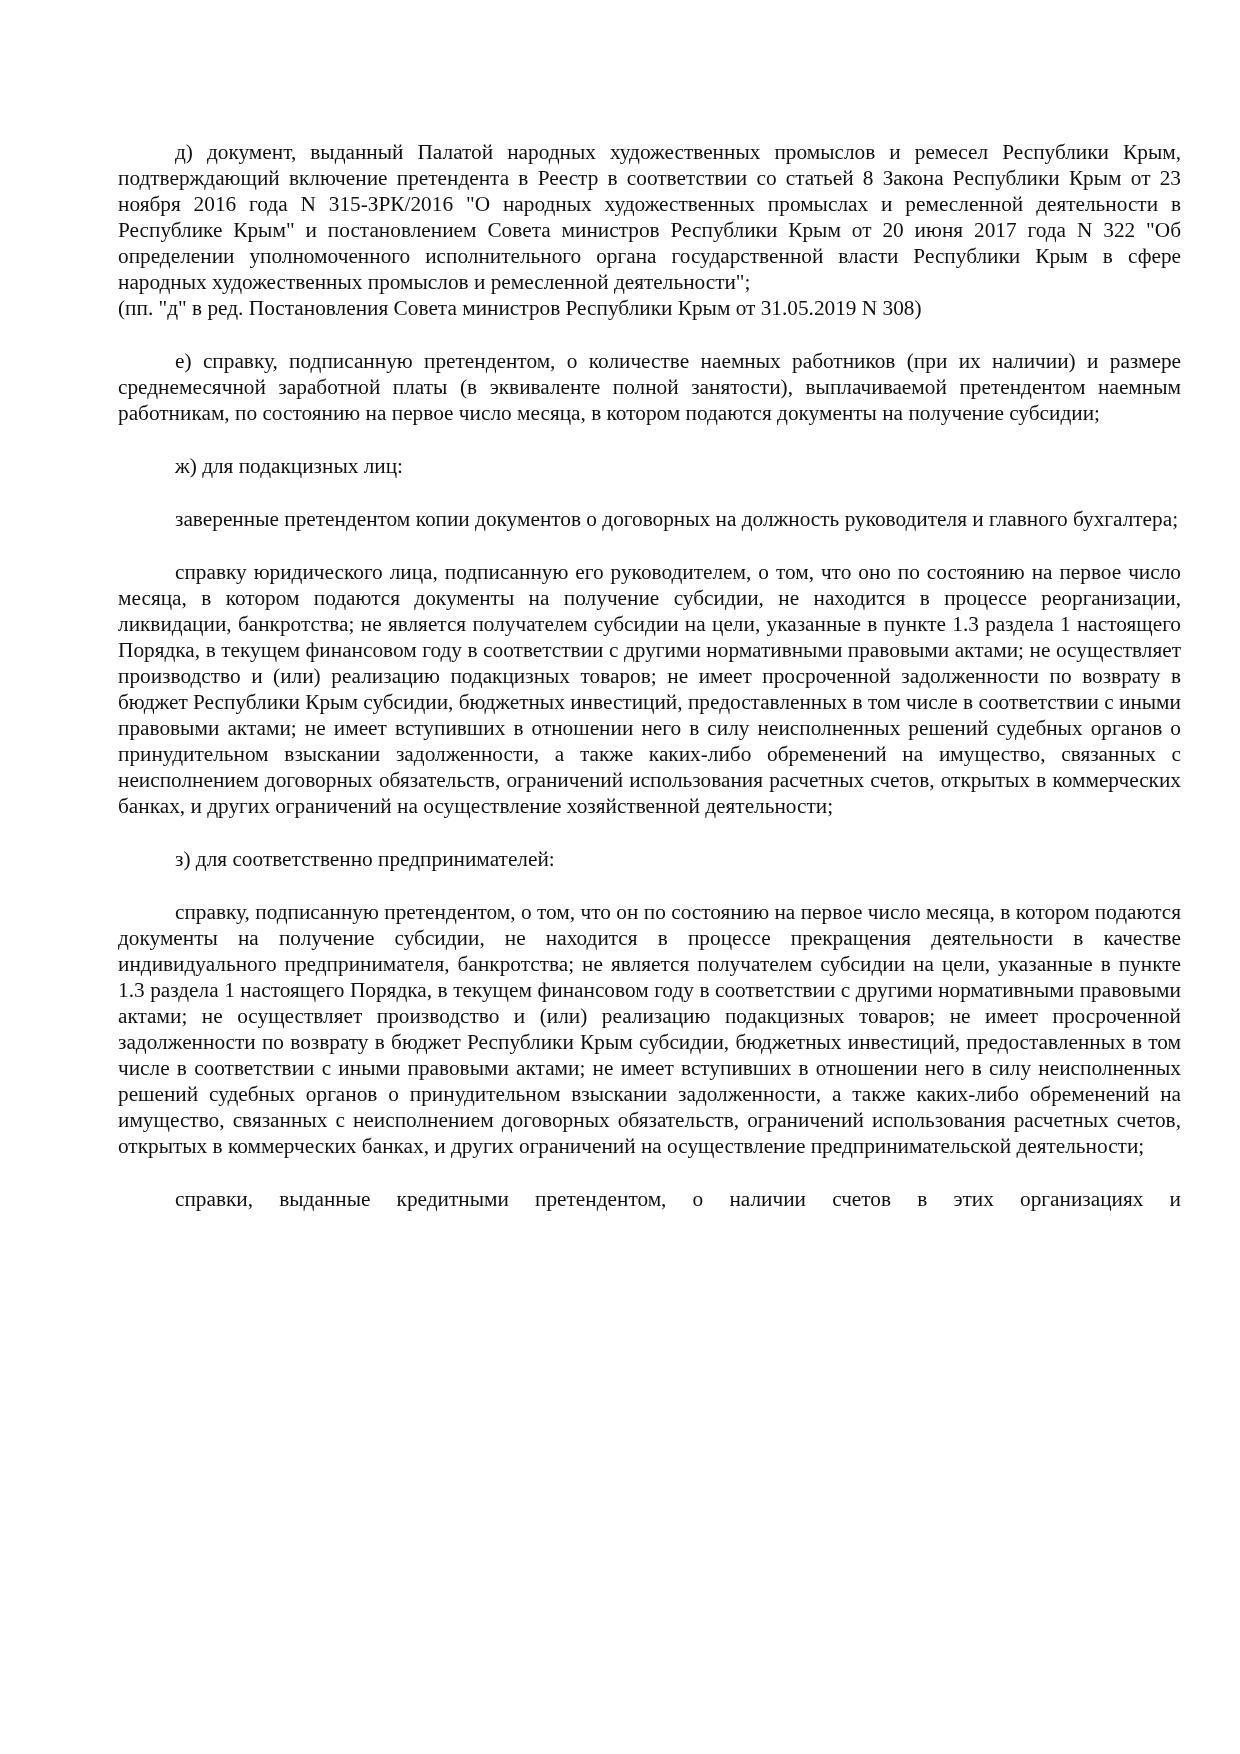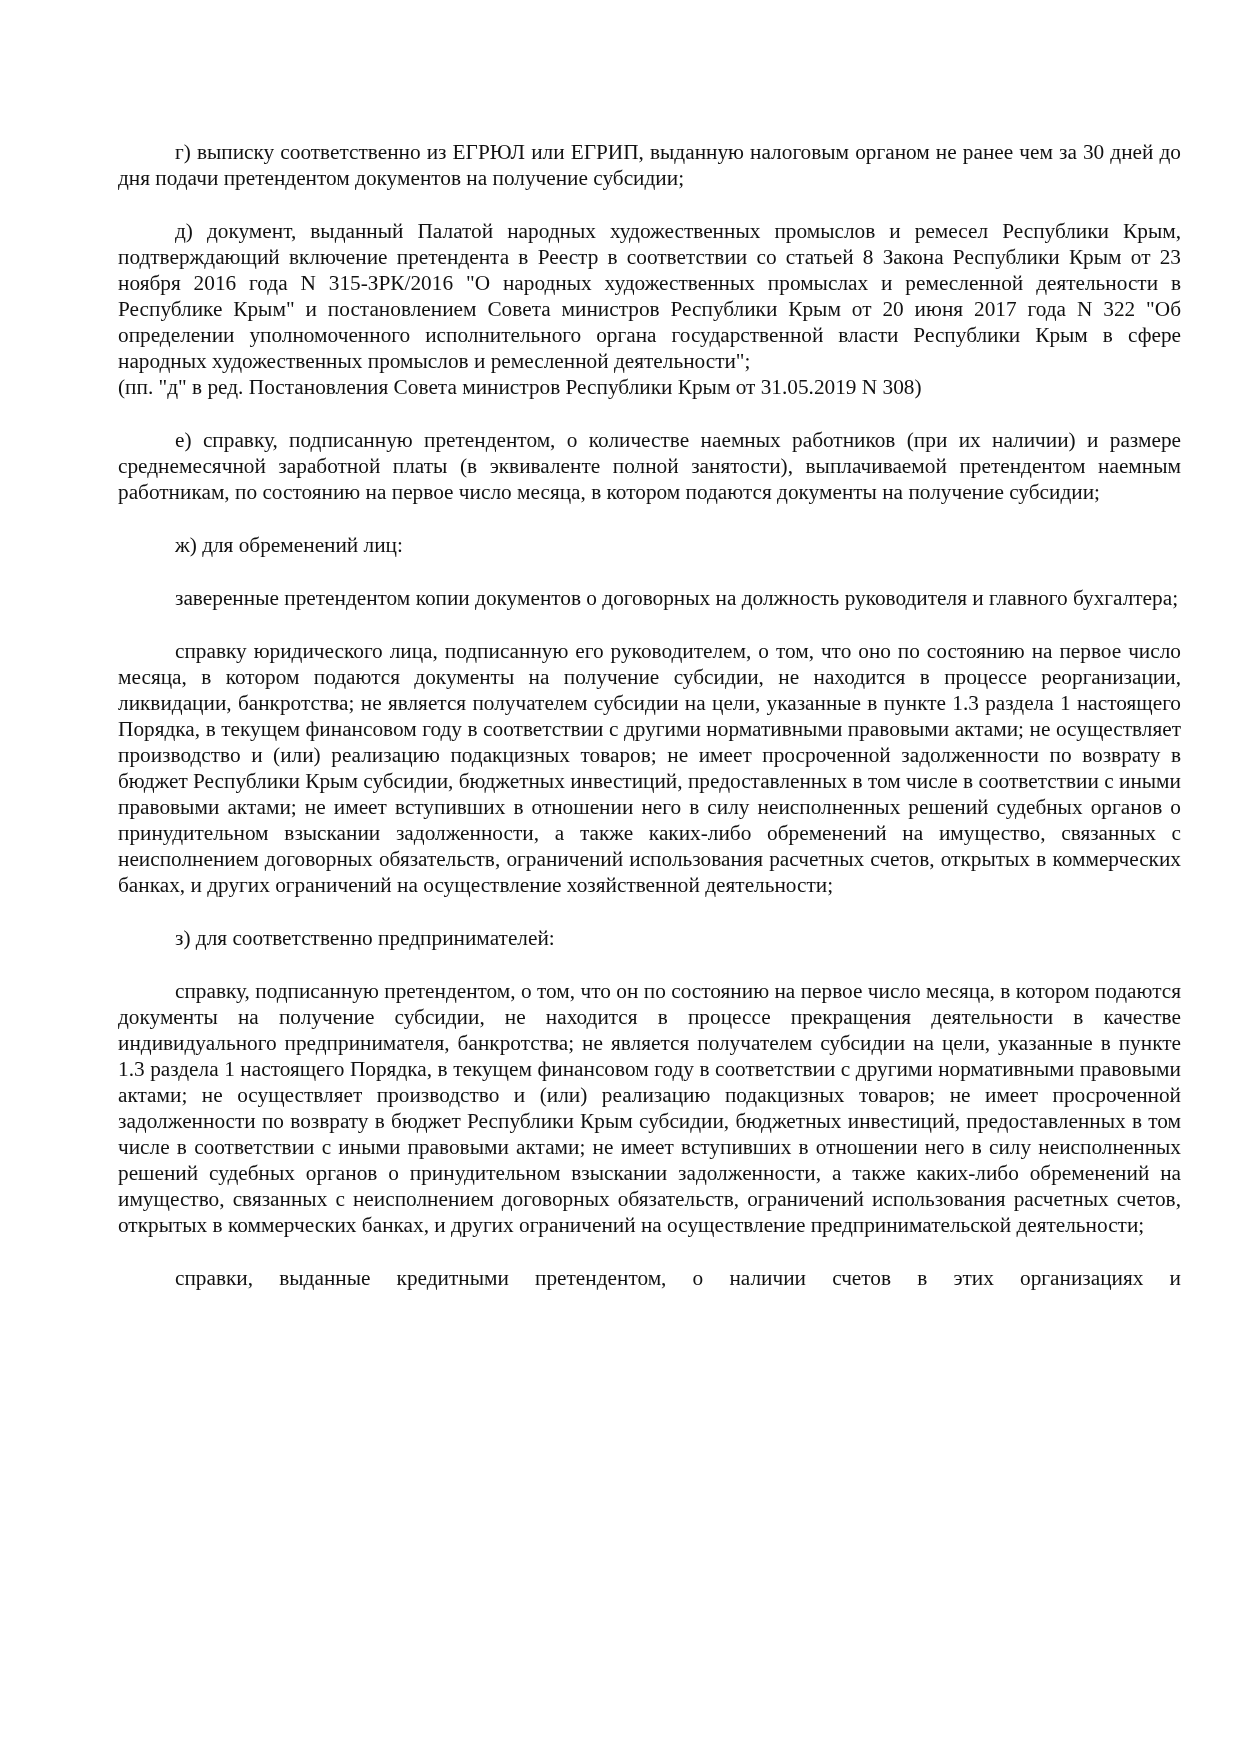--- a/index.html
+++ b/index.html
@@ -35,28 +35,27 @@
   .note {
     margin: 0 0 27px 0;
     text-indent: 0;
     text-align: left;
   }
 </style>
 </head>
 <body>
 
 <div class="page">
-  <p class="para">г) выписку соответственно из ЕГРЮЛ или ЕГРИП, выданную налоговым органом не ранее чем за 30 дней до дня подачи претендентом документов на получение субсидии;</p>
 
   <p class="para tight">д) документ, выданный Палатой народных художественных промыслов и ремесел Республики Крым, подтверждающий включение претендента в Реестр в соответствии со статьей 8 Закона Республики Крым от 23 ноября 2016 года N 315-ЗРК/2016 "О народных художественных промыслах и ремесленной деятельности в Республике Крым" и постановлением Совета министров Республики Крым от 20 июня 2017 года N 322 "Об определении уполномоченного исполнительного органа государственной власти Республики Крым в сфере народных художественных промыслов и ремесленной деятельности";</p>
   <p class="note">(пп. "д" в ред. Постановления Совета министров Республики Крым от 31.05.2019 N 308)</p>
 
   <p class="para">е) справку, подписанную претендентом, о количестве наемных работников (при их наличии) и размере среднемесячной заработной платы (в эквиваленте полной занятости), выплачиваемой претендентом наемным работникам, по состоянию на первое число месяца, в котором подаются документы на получение субсидии;</p>
 
-  <p class="para">ж) для обременений лиц:</p>
+  <p class="para">ж) для подакцизных лиц:</p>
 
   <p class="para">заверенные претендентом копии документов о договорных на должность руководителя и главного бухгалтера;</p>
 
   <p class="para">справку юридического лица, подписанную его руководителем, о том, что оно по состоянию на первое число месяца, в котором подаются документы на получение субсидии, не находится в процессе реорганизации, ликвидации, банкротства; не является получателем субсидии на цели, указанные в пункте 1.3 раздела 1 настоящего Порядка, в текущем финансовом году в соответствии с другими нормативными правовыми актами; не осуществляет производство и (или) реализацию подакцизных товаров; не имеет просроченной задолженности по возврату в бюджет Республики Крым субсидии, бюджетных инвестиций, предоставленных в том числе в соответствии с иными правовыми актами; не имеет вступивших в отношении него в силу неисполненных решений судебных органов о принудительном взыскании задолженности, а также каких-либо обременений на имущество, связанных с неисполнением договорных обязательств, ограничений использования расчетных счетов, открытых в коммерческих банках, и других ограничений на осуществление хозяйственной деятельности;</p>
 
   <p class="para">з) для соответственно предпринимателей:</p>
 
   <p class="para">справку, подписанную претендентом, о том, что он по состоянию на первое число месяца, в котором подаются документы на получение субсидии, не находится в процессе прекращения деятельности в качестве индивидуального предпринимателя, банкротства; не является получателем субсидии на цели, указанные в пункте 1.3 раздела 1 настоящего Порядка, в текущем финансовом году в соответствии с другими нормативными правовыми актами; не осуществляет производство и (или) реализацию подакцизных товаров; не имеет просроченной задолженности по возврату в бюджет Республики Крым субсидии, бюджетных инвестиций, предоставленных в том числе в соответствии с иными правовыми актами; не имеет вступивших в отношении него в силу неисполненных решений судебных органов о принудительном взыскании задолженности, а также каких-либо обременений на имущество, связанных с неисполнением договорных обязательств, ограничений использования расчетных счетов, открытых в коммерческих банках, и других ограничений на осуществление предпринимательской деятельности;</p>
 
   <p class="para" style="text-align-last: justify;">справки, выданные кредитными претендентом, о наличии счетов в этих организациях и</p>

